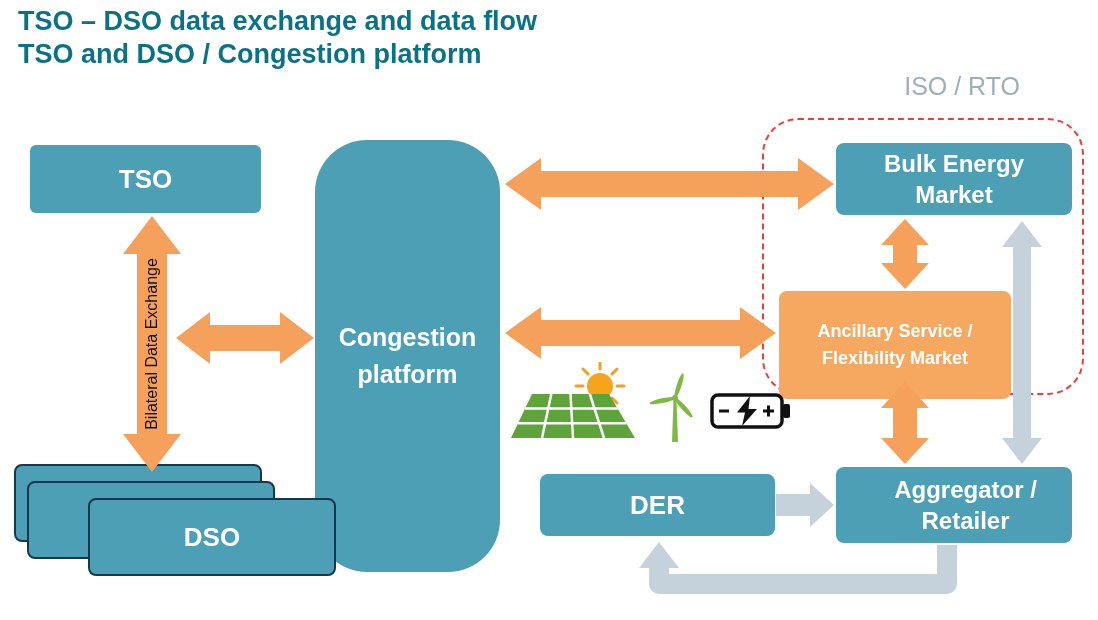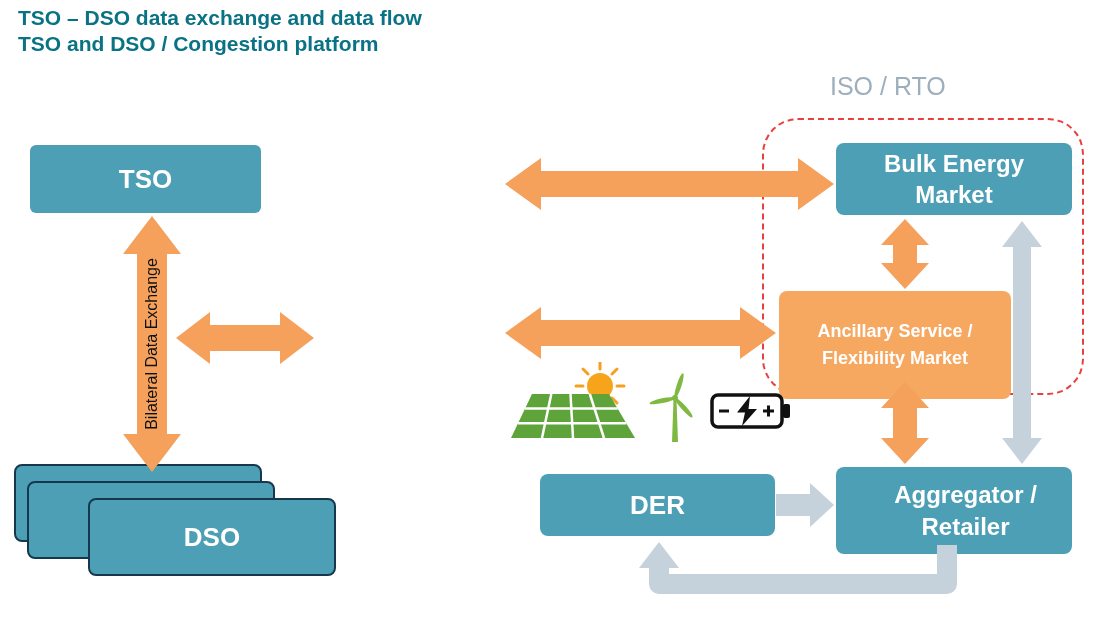--- a/index.html
+++ b/index.html
@@ -1,41 +1,41 @@
 <!DOCTYPE html>
 <html><head>
 <meta charset="utf-8">
 <style>
   * { margin:0; padding:0; box-sizing:border-box; }
   body { background:#ffffff; font-family:"Liberation Sans", sans-serif; }
   .canvas { position:relative; width:1098px; height:620px; background:#ffffff; overflow:hidden; }
 
   .page-title { position:absolute; left:18px; top:5px; color:#0A7285; font-weight:bold;
-                font-size:21px; line-height:1.22; }
+                font-size:27px; line-height:1.22; }
 
   .node { position:absolute; display:flex; align-items:center; justify-content:center;
           background:#4D9FB5; color:#ffffff; font-weight:bold; text-align:center;
           white-space:pre-line; }
   #tso        { left:30px;  top:145px; width:231px; height:68px;  border-radius:6px;  font-size:26px; }
   #congestion { left:315px; top:140px; width:185px; height:432px; border-radius:52px; font-size:25px; line-height:1.5; }
   #bulk       { left:836px; top:143px; width:236px; height:72px;  border-radius:8px;  font-size:24px; line-height:1.3; }
   #ancillary  { left:779px; top:291px; width:232px; height:108px;  border-radius:8px; background:#F6A861; font-size:18px; line-height:1.5; }
   #der        { left:540px; top:474px; width:235px; height:62px;  border-radius:8px;  font-size:26px; }
-  #aggregator { left:836px; top:467px; width:236px; height:87px;  border-radius:8px;  font-size:24px; line-height:1.3;padding-left:23px; }
+  #aggregator { left:836px; top:467px; width:236px; height:76px;  border-radius:8px;  font-size:24px; line-height:1.3;padding-left:23px; }
 
   .dso-layer { position:absolute; width:248px; height:78px; background:#4D9FB5;
                border:2px solid #16384E; border-radius:8px; }
   #dso-back  { left:14px; top:464px; }
   #dso-mid   { left:27px; top:481px; }
   #dso-front { left:40px; top:498px; display:flex; align-items:center; justify-content:center;
                color:#fff; font-weight:bold; font-size:26px;margin-left:48px; }
 
   .iso-box   { position:absolute; left:762px; top:118px; width:322px; height:277px;
                border:2px dashed #E8403E; border-radius:36px; }
-  .iso-label { position:absolute; left:830px; top:72px; width:190px; text-align:left;
+  .iso-label { position:absolute; left:830px; top:72px; width:190px; text-align:right;
                color:#9DAFBC; font-size:25px; }
 
   .bilateral-label { position:absolute; left:152px; top:344px;
                      transform:translate(-50%,-50%) rotate(-90deg);
                      font-size:16px; color:#111111; white-space:nowrap; }
 
   .arrow-layer { position:absolute; left:0; top:0; pointer-events:none; }
   .icon-svg    { position:absolute; pointer-events:none; }
 </style>
 </head>
@@ -45,20 +45,22 @@
 
   <div class="page-title">
     <div>TSO – DSO data exchange and data flow</div>
     <div>TSO and DSO / Congestion platform</div>
   </div>
 
   <div class="iso-label">ISO / RTO</div>
   <div class="iso-box"></div>
 
   <div class="node" id="tso">TSO</div>
+  <div class="node" id="congestion">Congestion
+platform</div>
   <div class="node" id="bulk">Bulk Energy
 Market</div>
   <div class="node" id="ancillary">Ancillary Service /
 Flexibility Market</div>
   <div class="node" id="der">DER</div>
   <div class="node" id="aggregator">Aggregator /
 Retailer</div>
 
   <div class="dso-layer" id="dso-back"></div>
   <div class="dso-layer" id="dso-mid"></div>

